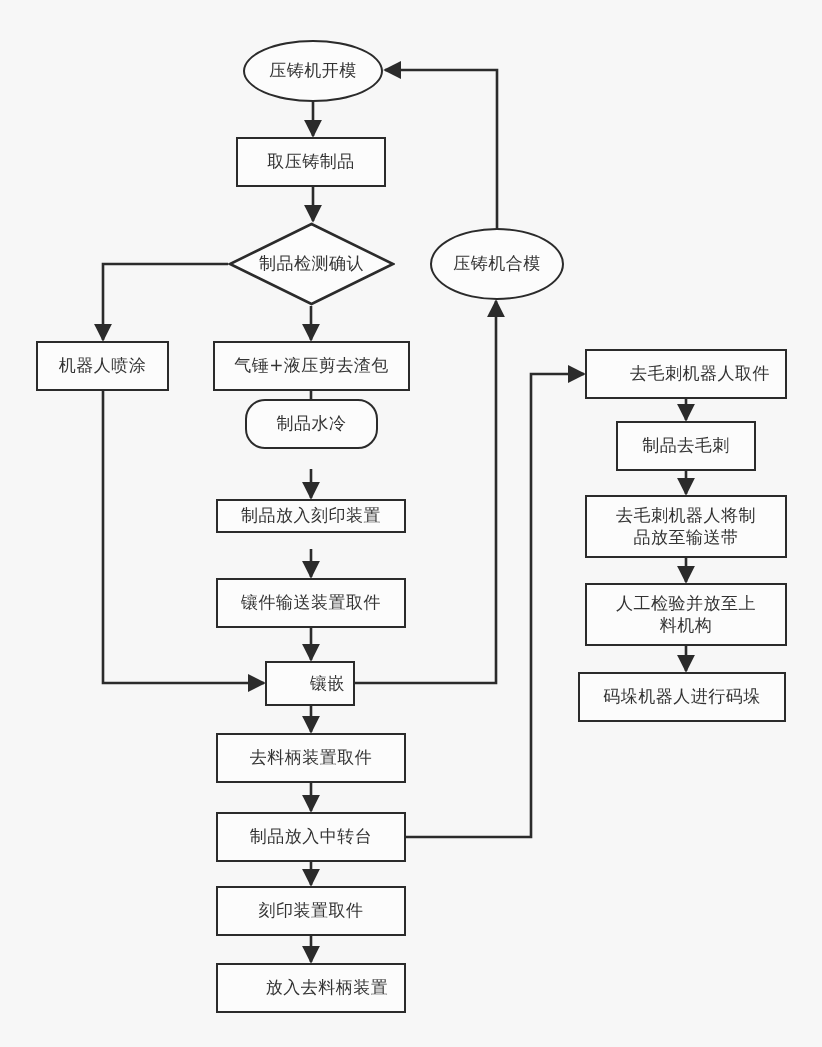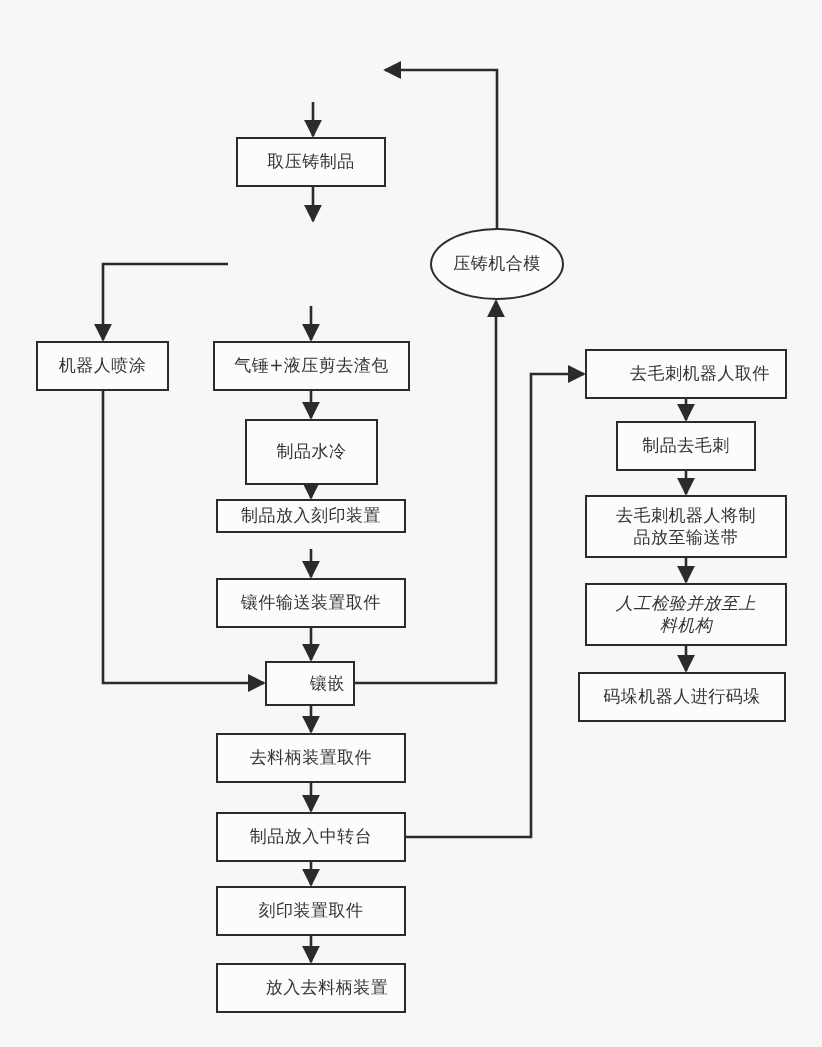--- a/index.html
+++ b/index.html
@@ -116,39 +116,48 @@
       <path d="M 686 399 L 686 420" marker-end="url(#arrow)"></path>
 
       <path d="M 686 471 L 686 494" marker-end="url(#arrow)"></path>
 
       <path d="M 686 558 L 686 582" marker-end="url(#arrow)"></path>
 
       <path d="M 686 646 L 686 671" marker-end="url(#arrow)"></path>
     </g>
   </svg>
 
+  <div class="node terminator" style="left:243px; top:40px; width:140px; height:62px;">
+    <span class="node-label">压铸机开模</span>
+  </div>
 
   <div class="node process" style="left:236px; top:137px; width:150px; height:50px;">
     <span class="node-label">取压铸制品</span>
   </div>
 
+  <div class="node decision" style="left:228px; top:222px; width:167px; height:84px;">
+    <svg class="diamond-shape" viewBox="0 0 167 84" preserveAspectRatio="none">
+      <polygon points="83.5,2 165,42 83.5,82 2,42" fill="#fcfcfc" stroke="#2b2b2b" stroke-width="2.6"></polygon>
+    </svg>
+    <span class="diamond-label">制品检测确认</span>
+  </div>
 
   <div class="node terminator" style="left:430px; top:228px; width:134px; height:72px;">
     <span class="node-label">压铸机合模</span>
   </div>
 
   <div class="node process" style="left:36px; top:341px; width:133px; height:50px;">
     <span class="node-label">机器人喷涂</span>
   </div>
 
   <div class="node process" style="left:213px; top:341px; width:197px; height:50px;">
     <span class="node-label">气锤+液压剪去渣包</span>
   </div>
 
-  <div class="node process" style="left:245px; top:419px; width:133px; height:66px;">
+  <div class="node process" style="left:245px; top:399px; width:133px; height:50px;border-radius:20px;">
     <span class="node-label">制品水冷</span>
   </div>
 
   <div class="node process" style="left:216px; top:499px; width:190px; height:34px;">
     <span class="node-label">制品放入刻印装置</span>
   </div>
 
   <div class="node process" style="left:216px; top:578px; width:190px; height:50px;">
     <span class="node-label">镶件输送装置取件</span>
   </div>
@@ -179,21 +188,21 @@
 
   <div class="node process" style="left:616px; top:421px; width:140px; height:50px;">
     <span class="node-label">制品去毛刺</span>
   </div>
 
   <div class="node process" style="left:585px; top:495px; width:202px; height:63px;">
     <span class="node-label">去毛刺机器人将制
 品放至输送带</span>
   </div>
 
-  <div class="node process" style="left:585px; top:583px; width:202px; height:63px;font-style:italic;">
+  <div class="node process" style="left:585px; top:583px; width:202px; height:63px;">
     <span class="node-label">人工检验并放至上
 料机构</span>
   </div>
 
   <div class="node process" style="left:578px; top:672px; width:208px; height:50px;">
     <span class="node-label">码垛机器人进行码垛</span>
   </div>
 
 </div>
 

